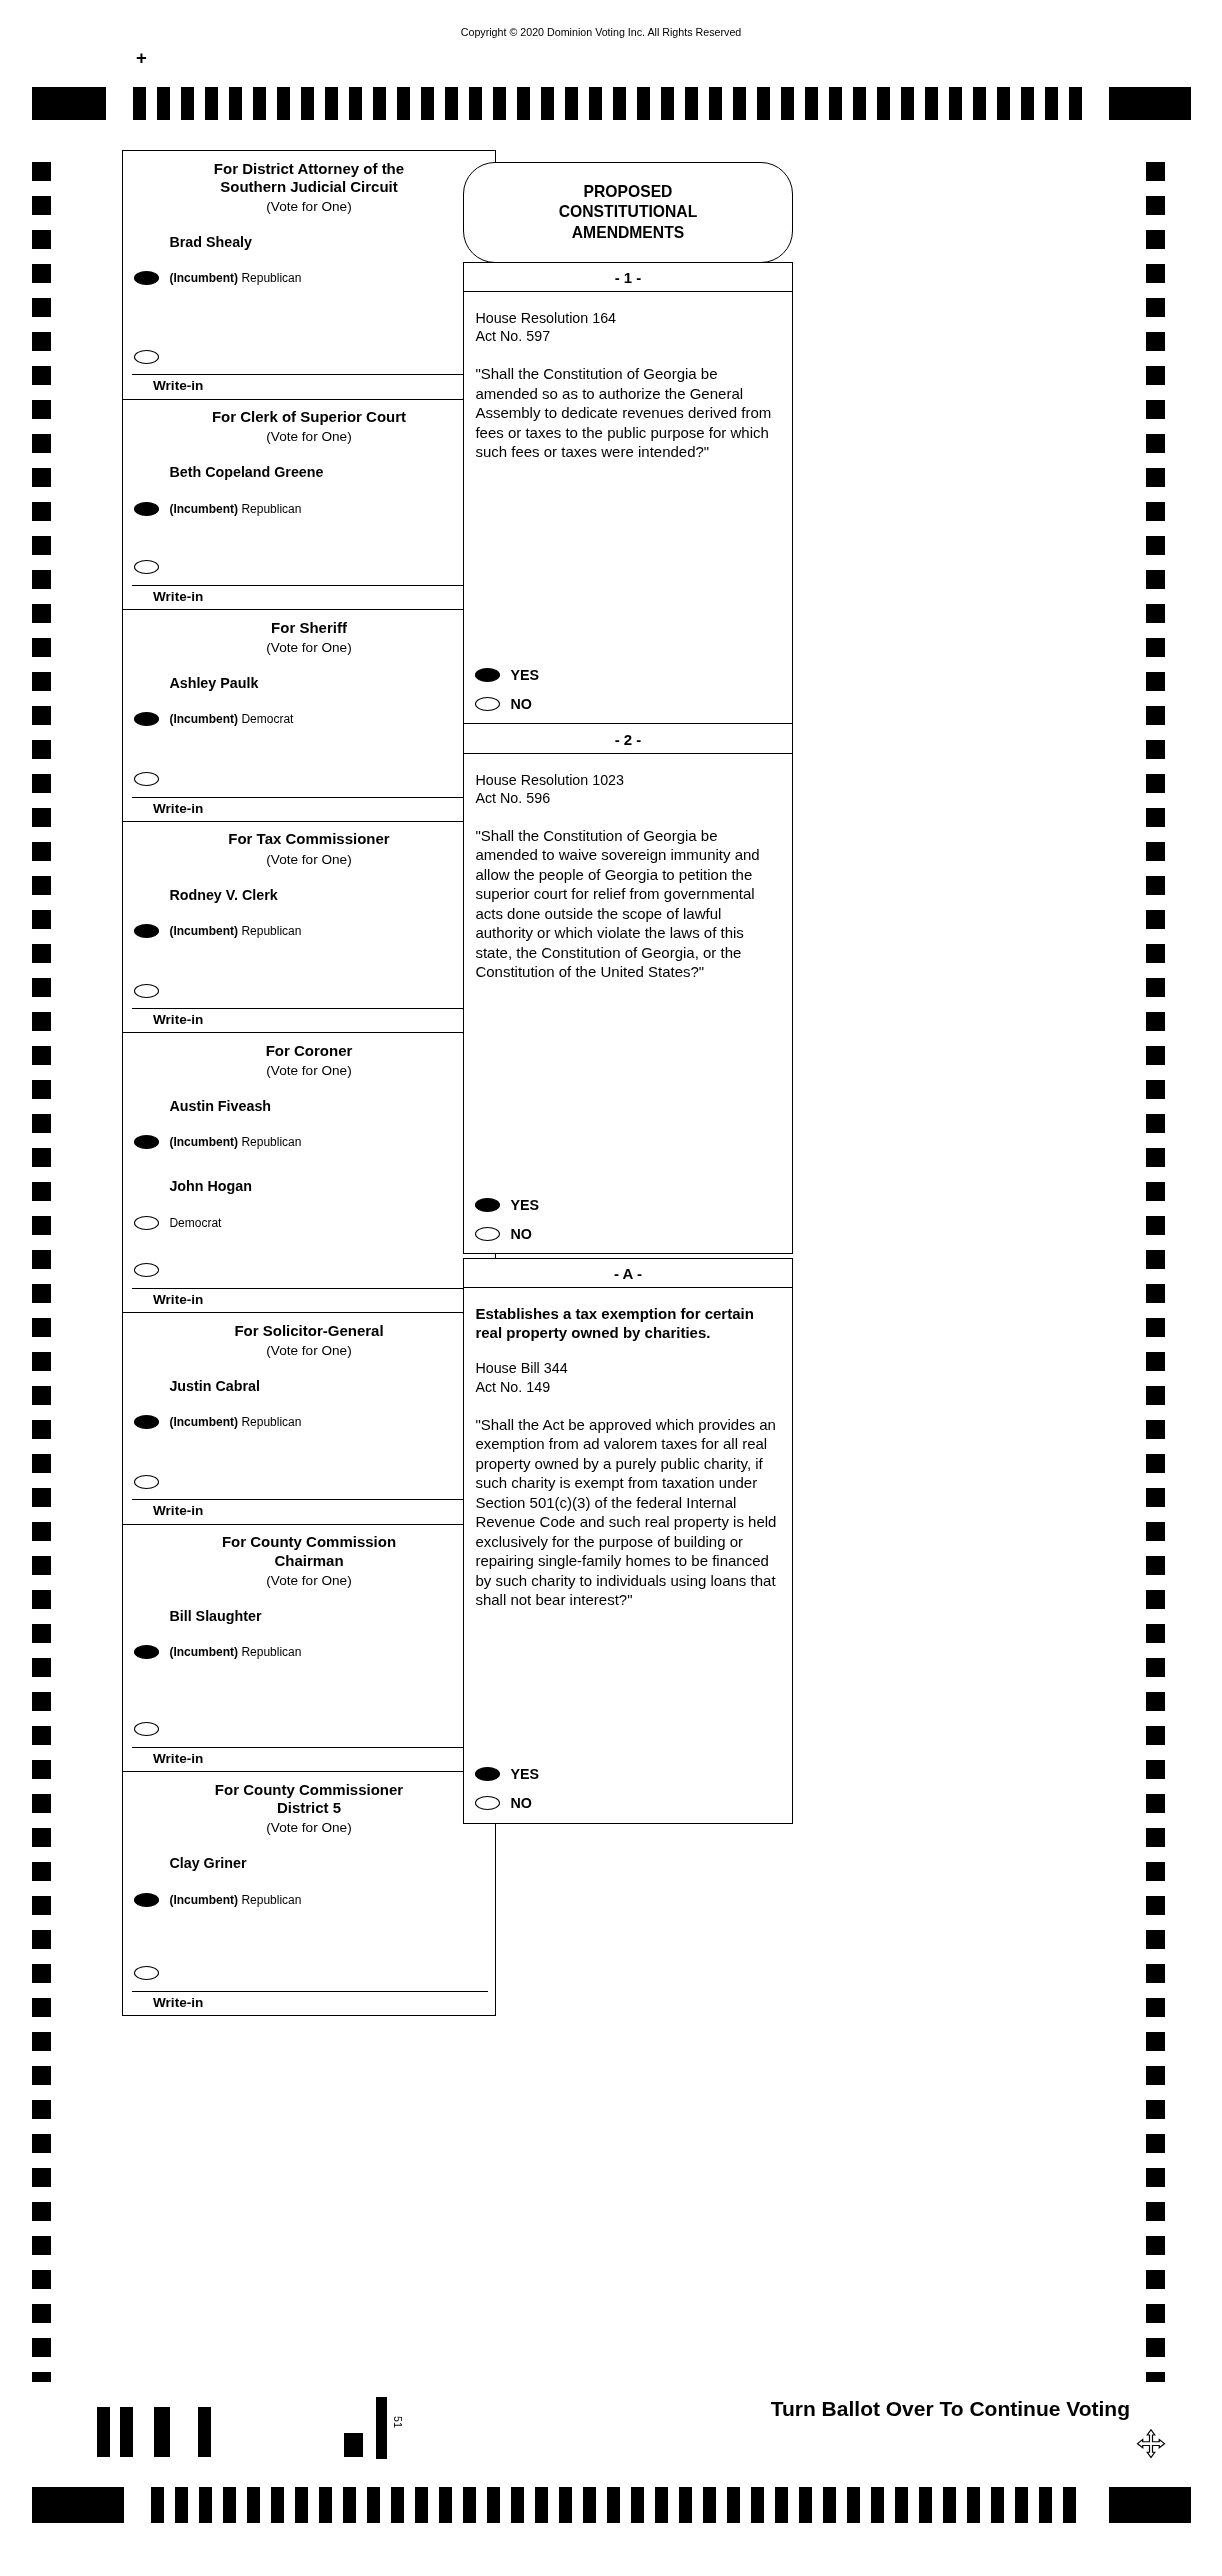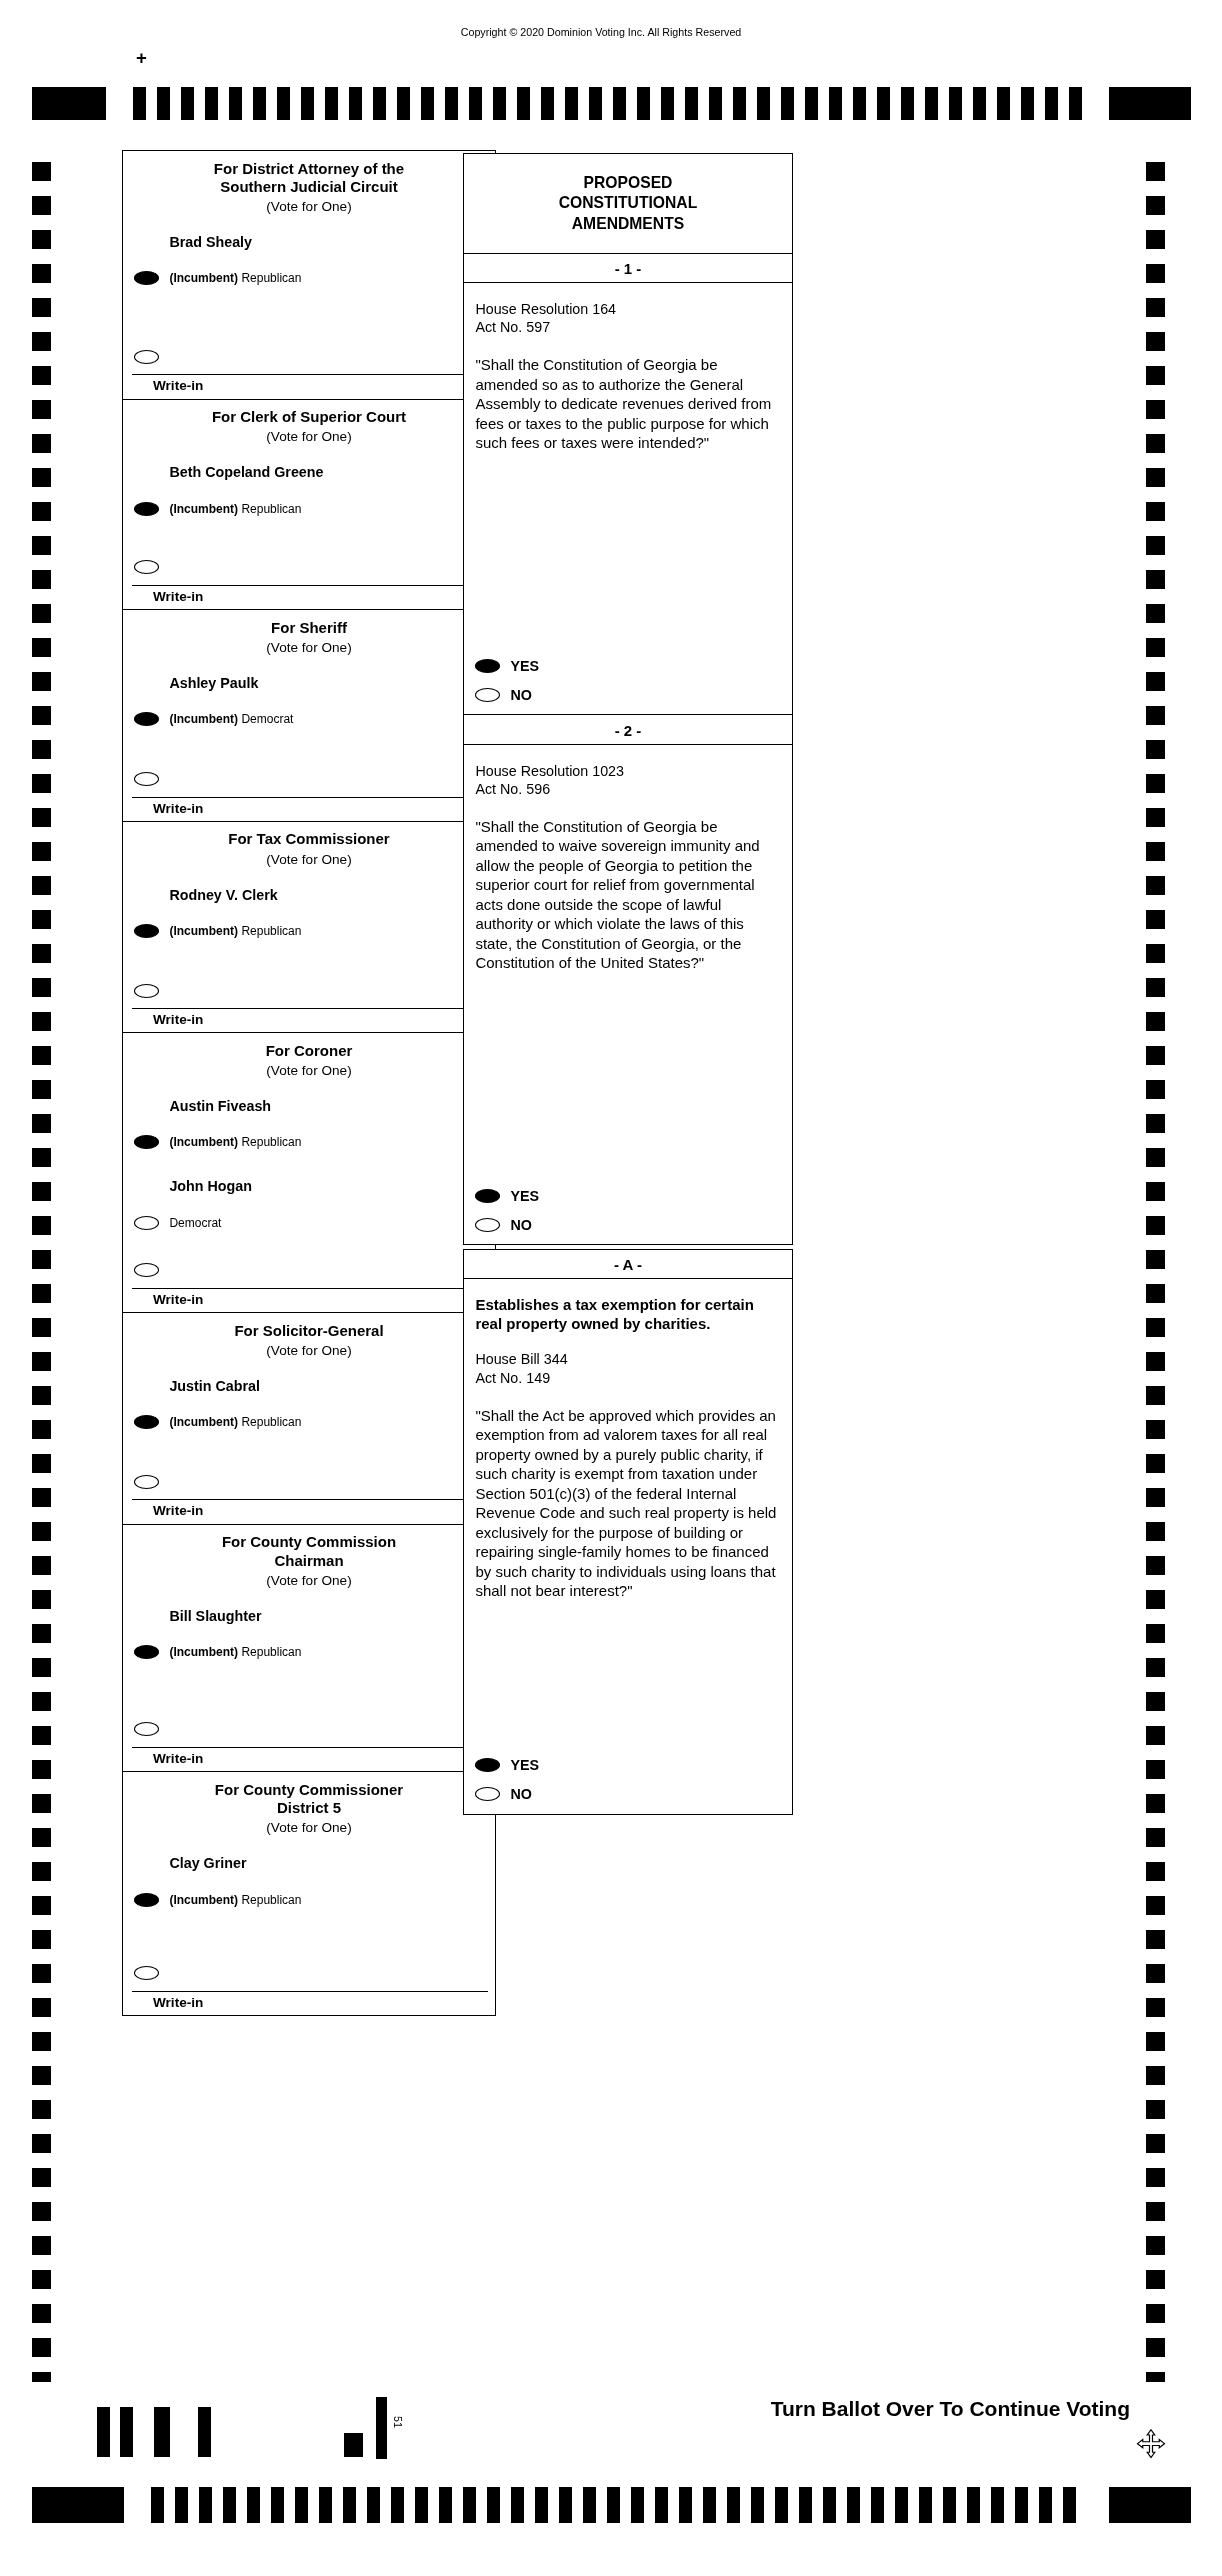--- a/index.html
+++ b/index.html
@@ -53,21 +53,21 @@
   .write-in-rule{border-top:1.4px solid #000;margin:0 7.2px 2.9px 8.6px;}
   .write-in-label{font-weight:bold;font-size:13.6px;margin-left:30px;}
   
   .oval{display:inline-block;width:23px;height:12px;border:1.8px solid #000;
     border-radius:50%;background:#fff;flex:none;box-sizing:content-box;}
   .oval.filled{background:#000;}
   
   .section-header{border:1.4px solid #000;box-sizing:border-box;margin-top:-1.4px;background:#fff;
     display:flex;align-items:center;justify-content:center;text-align:center;
     font-weight:bold;font-size:15.7px;line-height:1.3;white-space:pre-line;padding:7.2px 0;}
-  .measure-column > :first-child{margin-top:3px;}
+  .measure-column > :first-child{margin-top:12px;border-radius:32px;}
   .section-0{min-height:101px}
   .section-1{min-height:65px;margin-top:3.6px}
   .measure-box{border:1.4px solid #000;box-sizing:border-box;display:flex;flex-direction:column;
     margin-top:-1.4px;background:#fff;}
   .measure-0{min-height:463px}.measure-1{min-height:531px}
   .measure-2{min-height:566px;margin-top:3.6px}
   .measure-number{text-align:center;font-weight:bold;font-size:15px;padding:6.4px 0 5px;
     border-bottom:1.4px solid #000;}
   .measure-body{display:flex;flex-direction:column;flex:1;padding:0 11.4px 11.4px;}
   .measure-summary{font-weight:bold;font-size:15px;line-height:1.24;margin-top:17px;}

